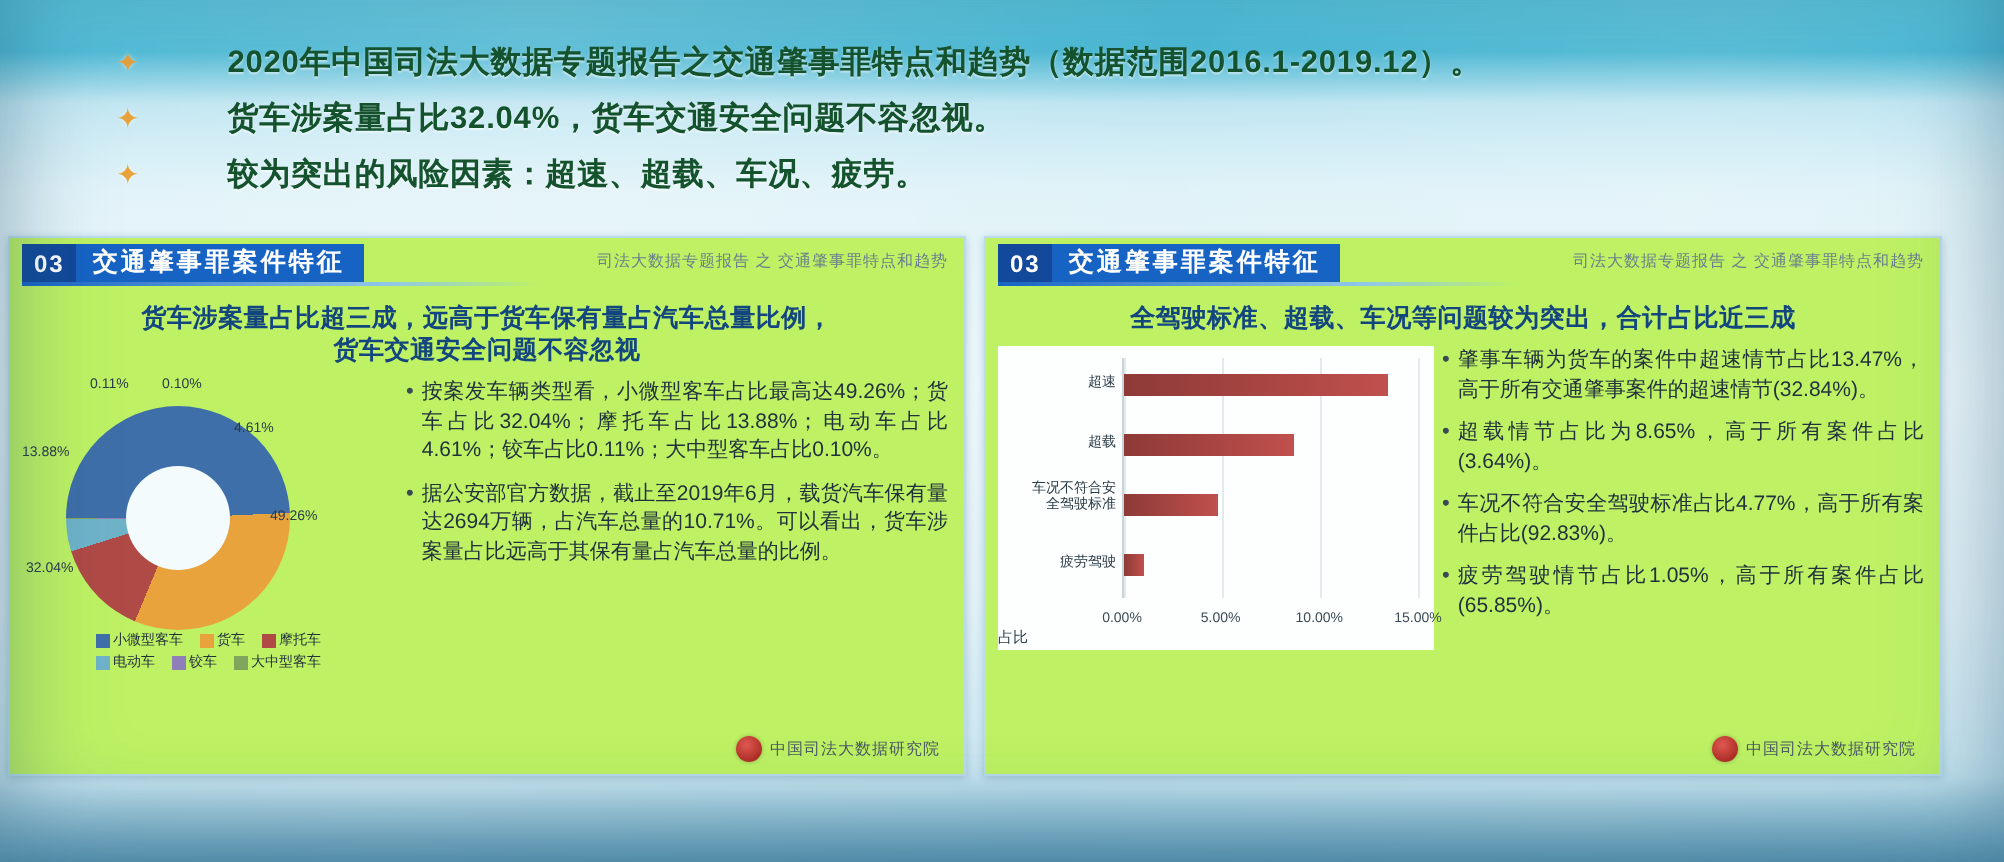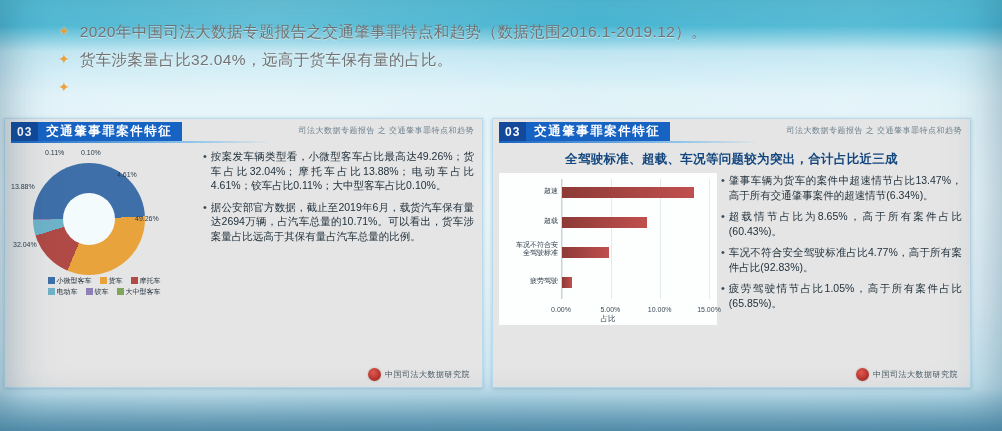--- a/index.html
+++ b/index.html
@@ -13,25 +13,25 @@
   .glare{position:absolute;left:0;top:0;width:1002px;height:431px;pointer-events:none;
     background:linear-gradient(100deg,rgba(255,255,255,0.06) 0%,rgba(255,255,255,0.18) 25%,rgba(255,255,255,0.03) 55%,rgba(255,255,255,0.12) 80%,rgba(255,255,255,0.0) 100%);
     mix-blend-mode:screen;}
   .vign{position:absolute;inset:0;pointer-events:none;
     box-shadow:inset 0 0 60px rgba(40,90,120,0.25), inset 0 -18px 40px rgba(20,70,100,0.25);}
 
   
   .toplist{position:absolute;left:58px;top:22px;width:900px;color:#12303e;}
   .toprow{display:flex;align-items:flex-start;margin-bottom:9px;}
   .dia{color:#e8a33d;font-size:14px;line-height:18px;margin-right:10px;flex:0 0 auto;text-shadow:0 0 2px rgba(255,255,255,.6);}
-  .topline{font-size:15.5px;line-height:19px;letter-spacing:.4px;color:#737373;font-weight:400;
-           text-shadow:0 1px 1px rgba(255,255,255,.55);}
-
-  
-  .slide{position:absolute;top:118px;width:477px;height:268px;background:#e5e5e5;
+  .topline{font-size:15.5px;line-height:19px;letter-spacing:.4px;color:#14532d;font-weight:700;
+           text-shadow:0 1px 1px rgba(255,255,255,.55);margin-left:34px;}
+
+  
+  .slide{position:absolute;top:118px;width:477px;height:268px;background:#bef264;
          border:1px solid #b9dced;box-shadow:0 1px 4px rgba(30,80,110,.25);overflow:hidden;}
   #slide-left{left:4px;}
   #slide-right{left:492px;}
   .slide-head{position:relative;height:24px;}
   .tagwrap{position:absolute;left:6px;top:3px;display:flex;align-items:stretch;height:19px;}
   .tagnum{background:#12499a;color:#fff;font-size:12px;font-weight:700;padding:0 6px;display:flex;align-items:center;letter-spacing:1px;}
   .tagtxt{background:#1763c4;color:#fff;font-size:12.5px;font-weight:700;padding:0 10px 0 8px;display:flex;align-items:center;letter-spacing:1.5px;}
   .headline-deco{position:absolute;left:6px;top:22px;width:260px;height:2px;background:linear-gradient(90deg,#1763c4,#8fc6ea 70%,rgba(255,255,255,0));}
   .headright{position:absolute;right:8px;top:6px;font-size:8px;color:#6b7f8d;letter-spacing:.5px;white-space:nowrap;}
 
@@ -58,57 +58,62 @@
 
   
   .bar-wrap{width:218px;height:152px;position:relative;margin-left:6px;background:#fdfefe;}
   .bar-plot{position:absolute;left:62px;top:6px;right:8px;bottom:26px;border-left:1px solid #c8d4dc;}
   .grid{position:absolute;top:0;bottom:0;width:1px;background:#e3eaee;}
   .brow{position:absolute;left:0;height:11px;}
   .bfill{height:100%;}
   .bcat{position:absolute;right:calc(100% + 4px);top:-1px;font-size:7px;color:#2a3b47;white-space:nowrap;text-align:right;}
   .bcat.two{top:-6px;line-height:8px;}
   .xtick{position:absolute;bottom:12px;font-size:7px;color:#3b4a55;transform:translateX(-50%);}
-  .xaxis-title{position:absolute;bottom:1px;left:0;right:0;text-align:center;font-size:7.5px;color:#2a3b47;}
+  .xaxis-title{position:absolute;bottom:1px;left:0;right:0;font-size:7.5px;color:#2a3b47;}
 
   
   .foot{position:absolute;right:12px;bottom:6px;display:flex;align-items:center;}
   .flogo{width:13px;height:13px;border-radius:50%;background:radial-gradient(circle at 40% 35%,#e05a52,#9d1f18);margin-right:4px;box-shadow:0 0 2px rgba(0,0,0,.25);}
   .ftxt{font-size:8px;color:#4b5b66;letter-spacing:.5px;}
   .dark-band{position:absolute;left:0;right:0;bottom:0;height:42px;background:linear-gradient(180deg,rgba(120,180,205,0) 0%,rgba(92,158,188,.45) 60%,rgba(70,140,175,.65) 100%);pointer-events:none;}
 </style>
 </head>
 <body>
 
 <div class="glare"></div>
 
 <div class="toplist">
   <div class="toprow">
     <span class="dia">✦</span>
     <span class="topline">2020年中国司法大数据专题报告之交通肇事罪特点和趋势（数据范围2016.1-2019.12）。</span>
   </div>
   <div class="toprow">
     <span class="dia">✦</span>
-    <span class="topline">货车涉案量占比32.04%，远高于货车保有量的占比。</span>
+    <span class="topline">货车涉案量占比32.04%，货车交通安全问题不容忽视。</span>
   </div>
   <div class="toprow">
     <span class="dia">✦</span>
+    <span class="topline">较为突出的风险因素：超速、超载、车况、疲劳。</span>
   </div>
 </div>
 
 <div class="slide" id="slide-left">
   <div class="slide-head">
     <div class="tagwrap">
       <span class="tagnum">03</span>
       <span class="tagtxt">交通肇事罪案件特征</span>
     </div>
     <div class="headline-deco"></div>
     <div class="headright">司法大数据专题报告 之 交通肇事罪特点和趋势</div>
   </div>
 
+  <div class="sub">
+    <span class="subline">货车涉案量占比超三成，远高于货车保有量占汽车总量比例，</span>
+    <span class="subline">货车交通安全问题不容忽视</span>
+  </div>
 
   <div class="body">
     <div class="chartbox">
       <div class="donut-wrap">
         <div class="donut" id="donut" style="background: conic-gradient(from -90deg, rgb(62, 111, 168) 0deg, rgb(62, 111, 168) 177.34deg, rgb(232, 163, 61) 177.34deg, rgb(232, 163, 61) 292.68deg, rgb(176, 74, 70) 292.68deg, rgb(176, 74, 70) 342.65deg, rgb(111, 179, 201) 342.65deg, rgb(111, 179, 201) 359.24deg, rgb(143, 127, 184) 359.24deg, rgb(143, 127, 184) 359.64deg, rgb(126, 166, 92) 359.64deg, rgb(126, 166, 92) 360deg);"></div>
         <div class="dlab" style="left:36px;top:0px;">0.11%</div>
         <div class="dlab" style="left:72px;top:0px;">0.10%</div>
         <div class="dlab" style="left:108px;top:22px;">4.61%</div>
         <div class="dlab" style="left:2px;top:34px;">13.88%</div>
         <div class="dlab" style="left:126px;top:66px;">49.26%</div>
@@ -208,25 +213,25 @@
       <div class="xtick" style="left: 62px;">0.00%</div>
           <div class="xtick" style="left: 111.333px;">5.00%</div>
           <div class="xtick" style="left: 160.667px;">10.00%</div>
           <div class="xtick" style="left: 210px;">15.00%</div>
         </div>
     </div>
 
     <div class="textbox">
       <div class="bullet">
         <span class="bdot">•</span>
-        <span class="btext">肇事车辆为货车的案件中超速情节占比13.47%，高于所有交通肇事案件的超速情节(6.34%)。</span>
-      </div>
-      <div class="bullet">
-        <span class="bdot">•</span>
-        <span class="btext">超载情节占比为8.65%，高于所有案件占比(60.43%)。</span>
+        <span class="btext">肇事车辆为货车的案件中超速情节占比13.47%，高于所有交通肇事案件的超速情节(32.84%)。</span>
+      </div>
+      <div class="bullet">
+        <span class="bdot">•</span>
+        <span class="btext">超载情节占比为8.65%，高于所有案件占比(3.64%)。</span>
       </div>
       <div class="bullet">
         <span class="bdot">•</span>
         <span class="btext">车况不符合安全驾驶标准占比4.77%，高于所有案件占比(92.83%)。</span>
       </div>
       <div class="bullet">
         <span class="bdot">•</span>
         <span class="btext">疲劳驾驶情节占比1.05%，高于所有案件占比(65.85%)。</span>
       </div>
     </div>

